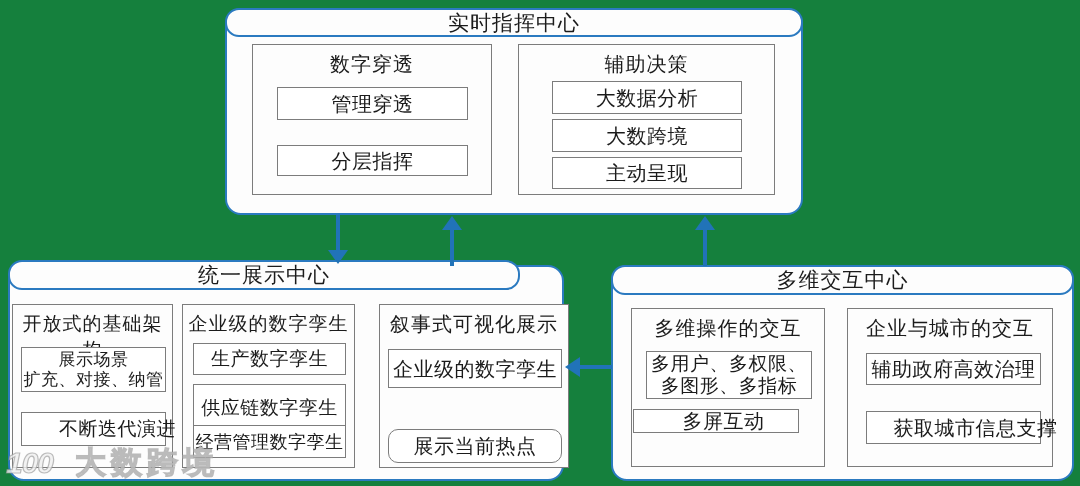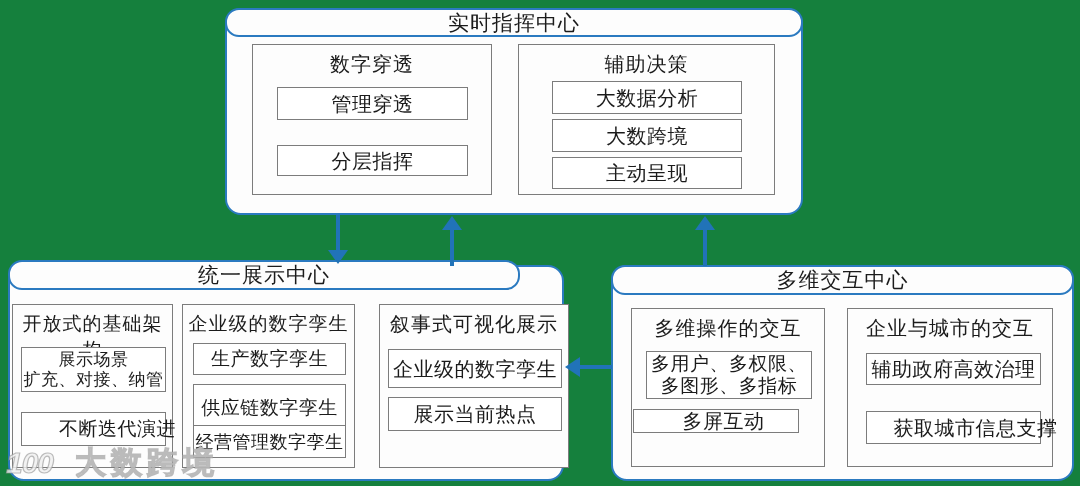--- a/index.html
+++ b/index.html
@@ -131,21 +131,21 @@
     <div class="item" style="left:10px;top:120px;width:153px;height:33px;font-size:18px;">
       <span>经营管理数字孪生</span>
     </div>
   </div>
 
   <div class="gray-box" style="left:363px;top:304px;width:190px;height:164px;margin-left:16px;">
     <span class="group-title">叙事式可视化展示</span>
     <div class="item" style="left:8px;top:44px;width:174px;height:39px;">
       <span>企业级的数字孪生</span>
     </div>
-    <div class="item" style="left:8px;top:92px;width:174px;height:34px;">
+    <div class="item" style="left:8px;top:124px;width:174px;height:34px;border-radius:10px;">
       <span>展示当前热点</span>
     </div>
   </div>
 
   <div class="blue-box" style="left:611px;top:265px;width:463px;height:216px;"></div>
   <div class="blue-band" style="left:611px;top:265px;width:463px;height:30px;">
     <span>多维交互中心</span>
   </div>
 
   <div class="gray-box" style="left:631px;top:308px;width:194px;height:159px;">

